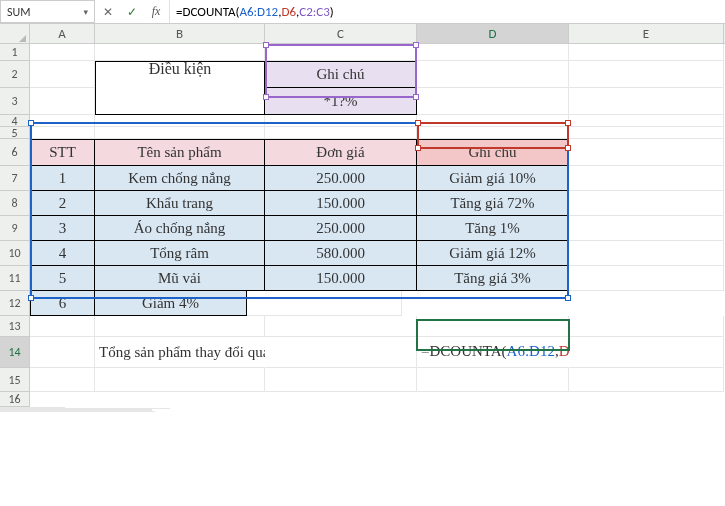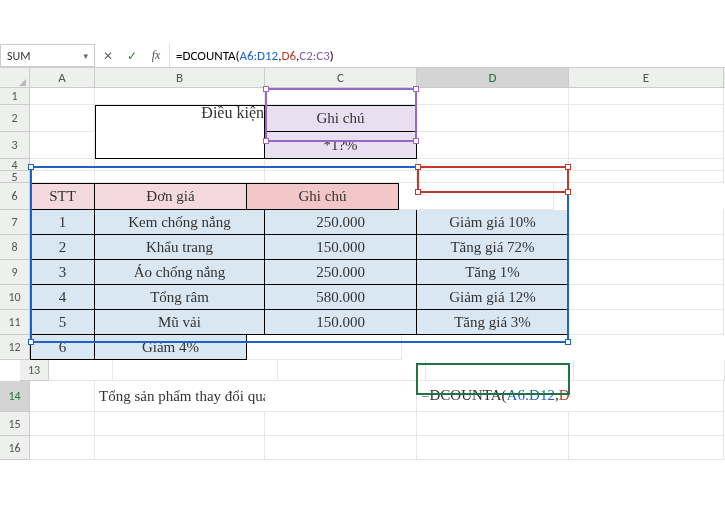--- a/index.html
+++ b/index.html
@@ -23,21 +23,20 @@
   z-index: 0;
   pointer-events: none;
 }
 
 .top-row {
   display: flex;
   align-items: stretch;
   height: 24px;
   border-bottom: 1px solid #ccc;
   background: #fff;
-  margin-top: 44px;
 }
 .name-box {
   width: 95px;
   border: 1px solid #ccc;
   display: flex;
   align-items: center;
   padding: 0 6px;
   font-size: 12px;
   background: #fff;
 }
@@ -281,20 +280,21 @@
       <div class="cell col-A"></div>
       <div class="cell col-B"></div>
       <div class="cell col-C"></div>
       <div class="cell col-D"></div>
       <div class="cell col-E"></div>
     </div>
 
     <div class="g-row r-htable">
       <div class="row-h">6</div>
       <div class="cell col-A fill-pink tborder-l tborder-t tborder-r tborder-b">STT</div>
+      <div class="cell col-B fill-pink tborder-t tborder-r tborder-b">Tên sản phẩm</div>
       <div class="cell col-C fill-pink tborder-t tborder-r tborder-b">Đơn giá</div>
       <div class="cell col-D fill-red tborder-t tborder-r tborder-b">Ghi chú</div>
       <div class="cell col-E"></div>
     </div>
 
     <div class="g-row r-hbody">
       <div class="row-h">7</div>
       <div class="cell col-A fill-blue tborder-l tborder-r tborder-b">1</div>
       <div class="cell col-B fill-blue tborder-r tborder-b">Kem chống nắng</div>
       <div class="cell col-C fill-blue tborder-r tborder-b">250.000</div>
@@ -333,21 +333,21 @@
       <div class="cell col-D fill-blue tborder-r tborder-b">Tăng giá 3%</div>
       <div class="cell col-E"></div>
     </div>
     <div class="g-row r-hbody">
       <div class="row-h">12</div>
       <div class="cell col-A fill-blue tborder-l tborder-r tborder-b">6</div>
       <div class="cell col-D fill-blue tborder-r tborder-b">Giảm 4%</div>
       <div class="cell col-E"></div>
     </div>
 
-    <div class="g-row" style="height:21px;margin-left:20px;">
+    <div class="g-row" style="height:21px;">
       <div class="row-h">13</div>
       <div class="cell col-A"></div>
       <div class="cell col-B"></div>
       <div class="cell col-C"></div>
       <div class="cell col-D"></div>
       <div class="cell col-E"></div>
     </div>
 
     <div class="g-row r-hfooter">
       <div class="row-h sel">14</div>
@@ -365,31 +365,31 @@
     </div>
 
     <div class="g-row" style="height:24px;">
       <div class="row-h">15</div>
       <div class="cell col-A"></div>
       <div class="cell col-B"></div>
       <div class="cell col-C"></div>
       <div class="cell col-D"></div>
       <div class="cell col-E"></div>
     </div>
-    <div class="g-row" style="height:24px;">
+    <div class="g-row" style="height:24px;flex-direction:column;">
       <div class="row-h">16</div>
       <div class="cell col-A"></div>
       <div class="cell col-B"></div>
       <div class="cell col-C"></div>
       <div class="cell col-D"></div>
       <div class="cell col-E"></div>
     </div>
   </div>
 
-  <div style="position:absolute;left:96px;top:36px;width:168px;text-align:right;font-family:'Times New Roman',serif;font-size:16px;pointer-events:none;">Điều kiện</div>
+  <div style="position:absolute;left:96px;top:36px;width:168px;text-align:center;font-family:'Times New Roman',serif;font-size:16px;pointer-events:none;">Điều kiện</div>
 
   <div class="overlay sel-purple" style="left:265px;top:20px;width:152px;height:54px;">
     <div class="handle h-tl"></div>
       <div class="handle h-tr"></div>
       <div class="handle h-bl"></div>
       <div class="handle h-br"></div>
   </div>
 
   <div class="overlay sel-blue" style="left:30px;top:98px;width:539px;height:177px;">
     <div class="handle h-tl"></div>

